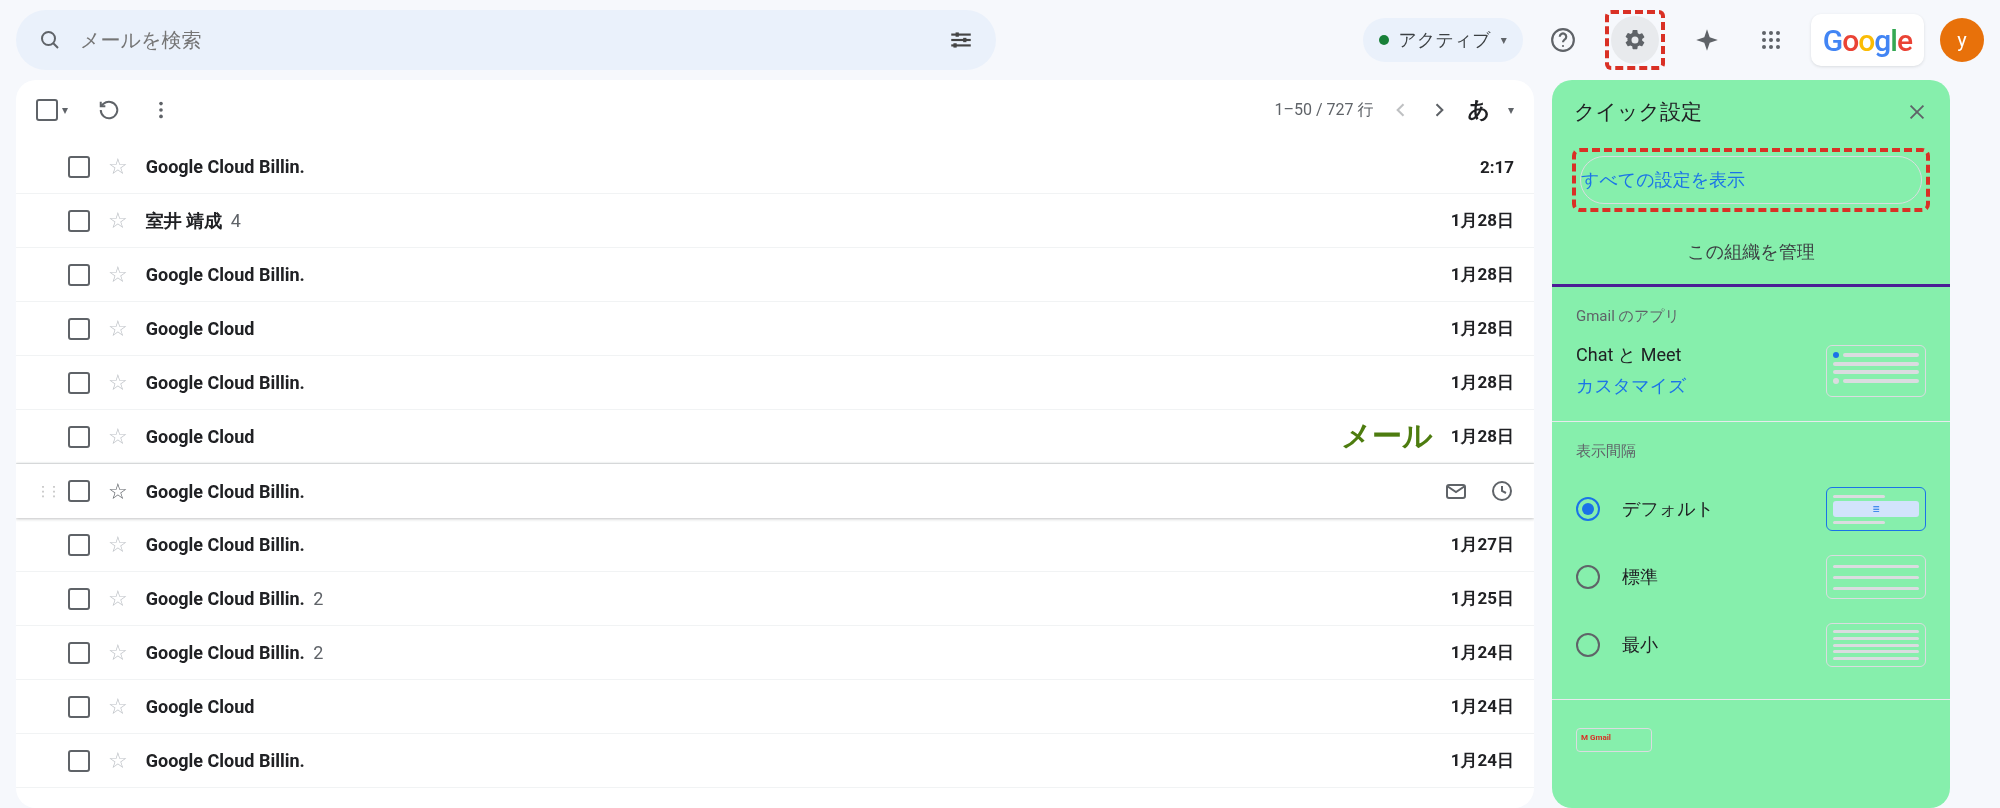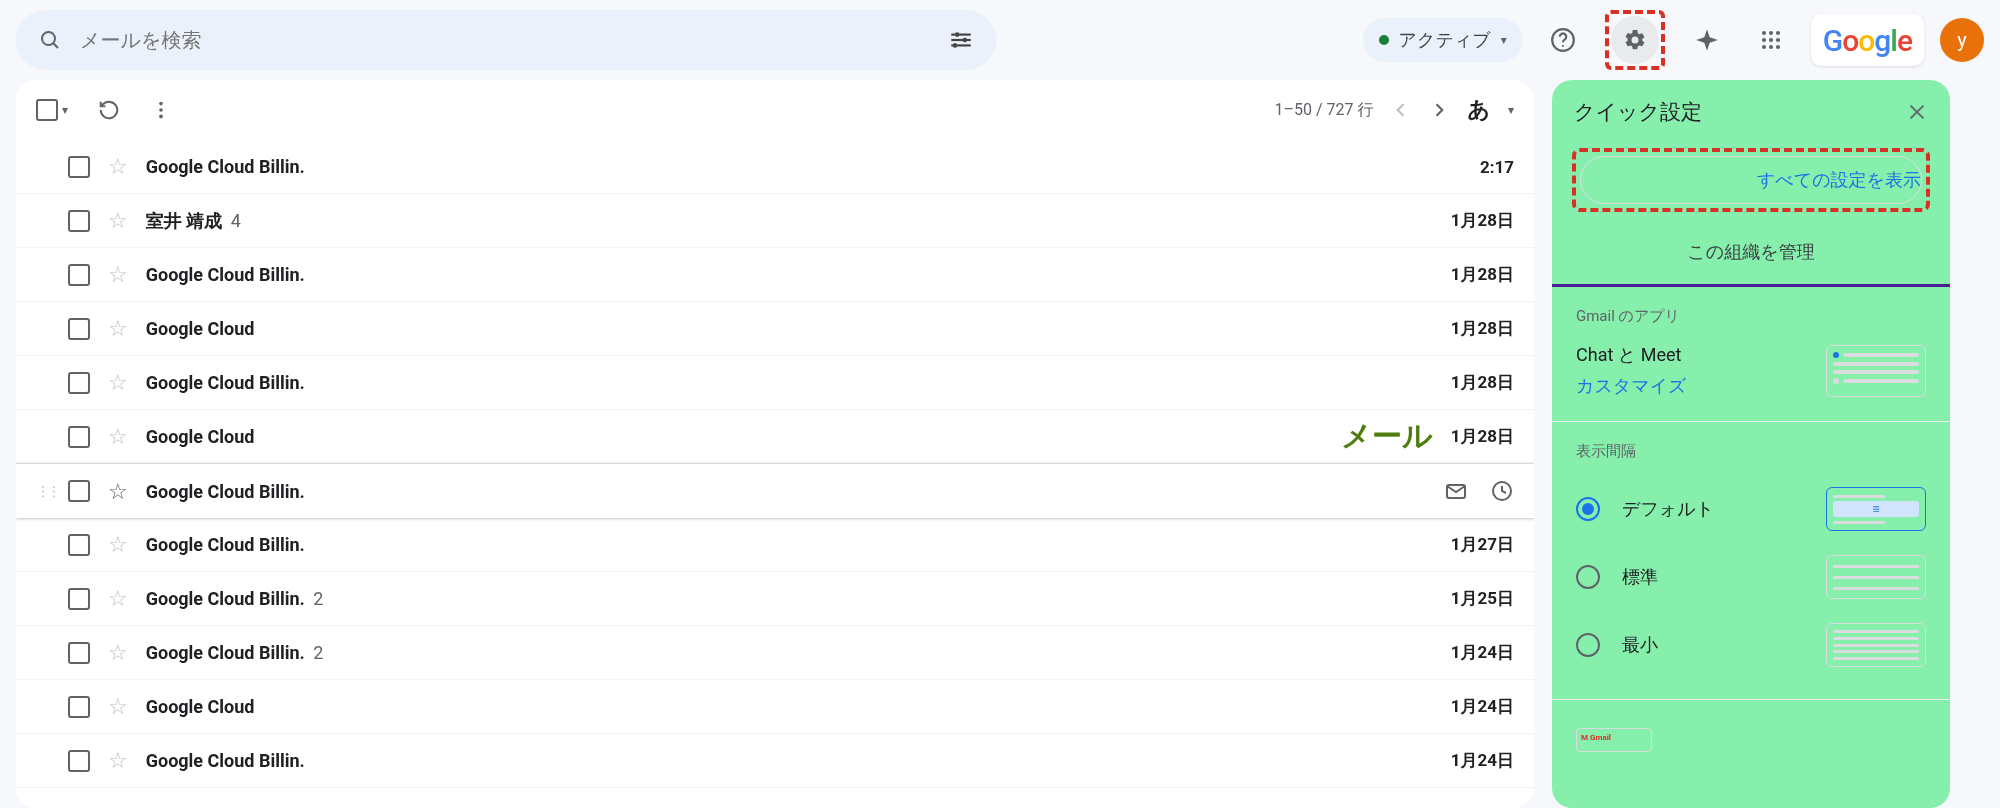--- a/index.html
+++ b/index.html
@@ -30,21 +30,21 @@
 .star{color:#bdc1c6;font-size:22px}
 .row.hovered .star{color:#5f6368}
 .sender{font-weight:700;color:#202124;flex:0 0 auto}
 .count{font-weight:400;color:#5f6368;margin-left:4px}
 .date{margin-left:auto;font-weight:700;font-size:17px;color:#202124}
 .hover-icns{margin-left:auto;display:flex;gap:22px;color:#5f6368}
 .settings-pane{width:398px;background:#86efac;border-radius:20px;display:flex;flex-direction:column;overflow:hidden}
 .sp-head{display:flex;align-items:center;padding:18px 22px;font-size:21px;color:#202124}
 .sp-head .x{margin-left:auto;cursor:pointer}
 .all-settings-wrap{padding:4px 20px 12px}
-.all-settings{border:1px solid #dadce0;border-radius:24px;height:48px;display:flex;align-items:center;justify-content:flex-end;color:#1a73e8;font-size:18px;cursor:pointer}
+.all-settings{border:1px solid #dadce0;border-radius:24px;height:48px;display:flex;align-items:center;justify-content:flex-start;color:#1a73e8;font-size:18px;cursor:pointer}
 .highlight-all{border:4px dashed #d93025;border-radius:8px;padding:4px}
 .org{padding:16px 0 20px;text-align:center;color:#3c4043;font-size:18px;border-bottom:3px solid #4c1d95}
 .section{padding:20px 24px;border-bottom:1px solid #e8eaed}
 .sec-title{font-size:15px;color:#5f6368;margin-bottom:14px}
 .chat-row{display:flex;align-items:center;gap:14px}
 .chat-txt{flex:1;font-size:18px;color:#202124;line-height:1.7}
 .customize{color:#1a73e8;font-size:18px}
 .mini{width:100px;height:52px;border:1px solid #dadce0;border-radius:6px;padding:6px;display:flex;flex-direction:column;gap:4px}
 .mini .bar{height:4px;background:#dadce0;border-radius:2px}
 .mini .dot{width:6px;height:6px;border-radius:50%;background:#1a73e8}

